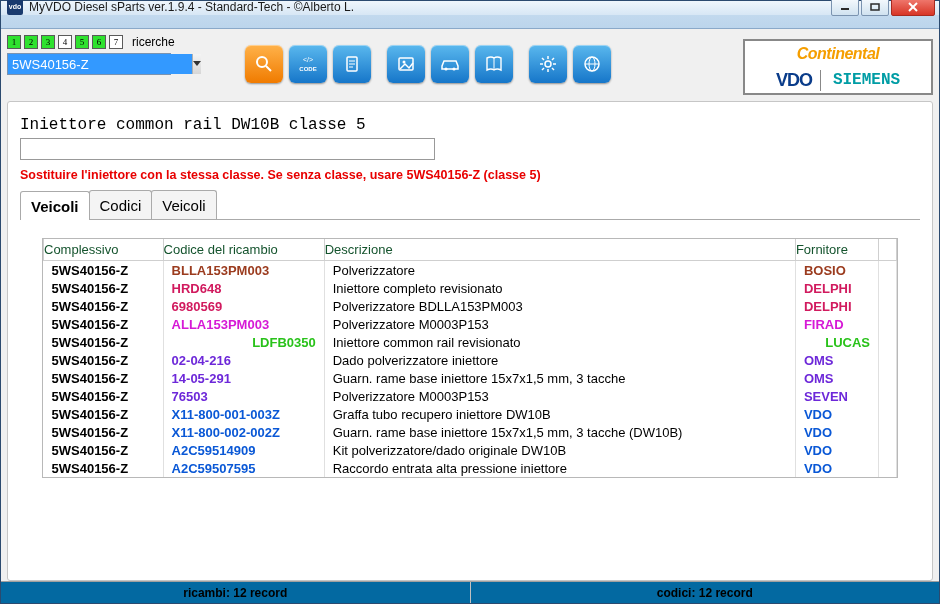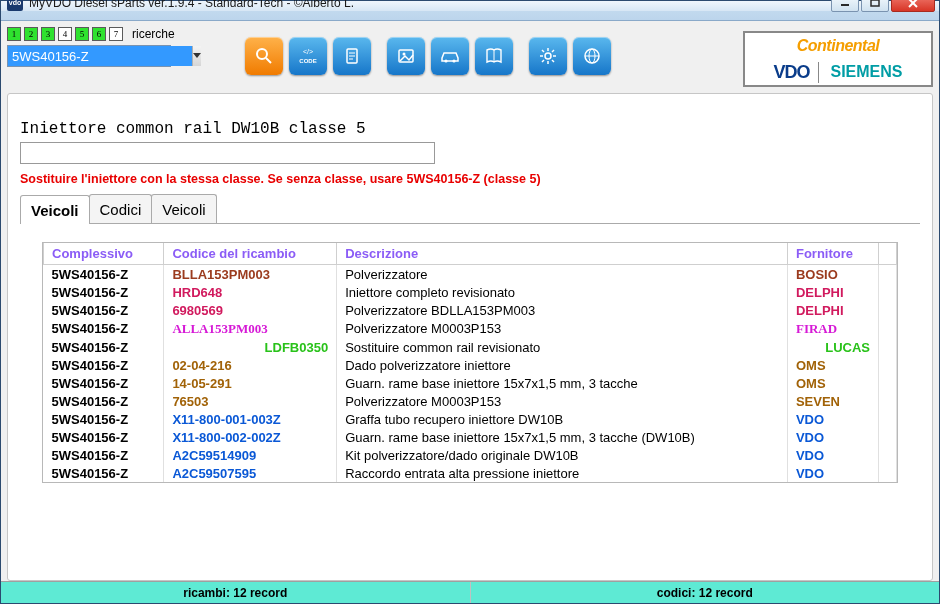--- a/index.html
+++ b/index.html
@@ -1,19 +1,19 @@
 <!DOCTYPE html>
 <html><head>
 <meta charset="utf-8">
 <style>
   * { box-sizing: border-box; }
   html,body { margin:0; padding:0; font-family: Tahoma, Arial, sans-serif; font-size:12px; color:#000; background:#6d8ab0; }
   .window { width:940px; height:604px; background:#fff; border:1px solid #2b4a6f; box-shadow:0 0 0 1px #7699c0 inset; display:flex; flex-direction:column; }
   
-  .titlebar { height:20px; background:linear-gradient(to bottom,#eff6fc 0%,#d8e7f5 50%,#c2d9ee 51%,#bcd5ec 100%); border-bottom:1px solid #8aa9c9; display:flex; align-items:center; padding:0 4px 16px 6px; }
+  .titlebar { height:28px; background:linear-gradient(to bottom,#eff6fc 0%,#d8e7f5 50%,#c2d9ee 51%,#bcd5ec 100%); border-bottom:1px solid #8aa9c9; display:flex; align-items:center; padding:0 4px 16px 6px; }
   .titlebar .app-icon { width:16px; height:16px; background:#1a3a6e; border-radius:2px; margin-right:6px; display:flex; align-items:center; justify-content:center; color:#fff; font-size:7px; font-weight:bold; }
   .titlebar .title { flex:1; font-size:12px; color:#1a1a1a; }
   .win-ctrls { display:flex; gap:2px; }
   .win-btn { width:28px; height:18px; border:1px solid #7a93b0; border-radius:2px; background:linear-gradient(#f4f9fd,#d0e2f0); display:flex; align-items:center; justify-content:center; cursor:pointer; }
   .win-btn.close { width:44px; background:linear-gradient(#f07a6f,#d83526); border-color:#a82a1f; color:#fff; }
   .win-btn svg { display:block; }
   
   .client { flex:1; background:#f0f0f0; display:flex; flex-direction:column; padding:6px 6px 0 6px; position:relative; }
   .topbar { display:flex; align-items:flex-start; }
   .top-left { display:flex; flex-direction:column; gap:4px; }
@@ -27,46 +27,46 @@
   .toolbar { display:flex; gap:6px; margin-left:70px; margin-top:10px; }
   .tbtn { width:38px; height:38px; border-radius:6px; display:flex; align-items:center; justify-content:center; color:#fff; font-size:16px; cursor:pointer; box-shadow:0 1px 2px rgba(0,0,0,.4), inset 0 1px 0 rgba(255,255,255,.4); }
   .tbtn.orange { background:linear-gradient(#ffb24a,#f07b00); }
   .tbtn.blue { background:linear-gradient(#5ab8ee,#1676c9); }
   .tbtn svg { display:block; }
   .logos { margin-left:auto; margin-top:4px; width:190px; height:56px; border:2px solid #888; background:#fff; display:flex; flex-direction:column;justify-content:flex-end; }
   .logos .row { flex:1; display:flex; align-items:center; justify-content:center; gap:4px; font-weight:bold; }
   .logos .continental { color:#f59e00; font-size:16px; font-style:italic; letter-spacing:-.5px; font-family:Arial; }
   .logos .row2 { display:flex; }
   .logos .vdo { color:#0a3c8a; font-size:18px; font-family:Arial Black, Arial; letter-spacing:-1px; padding:0 8px; border-right:1px solid #888;}
-  .logos .siemens { color:#009da5; font-size:16px; font-family:Liberation Sans, sans-serif; padding:0 8px;}
+  .logos .siemens { color:#009da5; font-size:16px; font-family:Liberation Mono, monospace; padding:0 8px;}
   
   .groupbox { margin-top:6px; flex:1; border:1px solid #c6c6c6; border-radius:3px; background:#fff; padding:10px 10px 12px 10px; display:flex; flex-direction:column; overflow:hidden; }
-  .item-title { font-family:"Courier New",monospace; font-size:16px; margin:16px 0 4px 2px; }
+  .item-title { font-family:"Courier New",monospace; font-size:16px; margin:4px 0 4px 2px; }
   .item-input { width:415px; height:22px; border:1px solid #999; margin:0 0 8px 2px; background:#fff; }
   .warning { color:#e80000; font-weight:bold; font-size:12.5px; margin:0 0 8px 2px; }
   
   .tabs { display:flex; border-bottom:1px solid #aaa; margin:0 2px; }
   .tab { padding:6px 10px 5px 10px; border:1px solid #aaa; border-bottom:none; background:#f4f4f4; font-size:15px; cursor:pointer; margin-right:-1px; border-radius:3px 3px 0 0; position:relative; }
   .tab.active { background:#fff; font-weight:bold; z-index:2; top:1px; }
   
   .table-wrap { margin:18px 24px 0 24px; border:1px solid #b8b8b8; overflow:hidden; background:#fff; }
   table { width:100%; border-collapse:collapse; font-size:13px; }
-  thead th { text-align:left; font-weight:bold; padding:3px 8px; background:#fff; border:1px solid #cfcfcf; border-top:none; color:#8b5cf6;}
+  thead th { text-align:left; font-weight:normal; padding:3px 0; background:#fff; border:1px solid #cfcfcf; border-top:none; color:#14532d;}
   tbody td { padding:1.5px 8px; border-right:1px solid #e0e0e0; white-space:nowrap; }
   tbody td:first-child { font-weight:bold; }
   tbody td.code { font-weight:bold; }
   tbody td.supplier { font-weight:bold; }
   .c-brown { color:#9b3b1e; }
   .c-crimson { color:#d11a5e; }
-  .c-magenta { color:#d619d6;font-family:Liberation Serif, serif; }
+  .c-magenta { color:#d619d6; }
   .c-lime { color:#29c21a;text-align:right; }
-  .c-olive { color:#a16207; }
+  .c-olive { color:#6d28d9; }
   .c-blue { color:#0a58d6; }
   
-  .statusbar { height:22px; border-top:1px solid #a0a0a0; display:flex; background:#5eead4; }
+  .statusbar { height:22px; border-top:1px solid #a0a0a0; display:flex; background:#0369a1; }
   .status-cell { flex:1; border-left:1px solid #c0c0c0; display:flex; align-items:center; justify-content:center; font-weight:bold; font-size:12px; }
   .status-cell:first-child { border-left:none; }
 </style>
 </head>
 <body>
 
 <div class="window">
 
   <div class="titlebar">
     <div class="app-icon">vdo</div>
@@ -238,21 +238,21 @@
               <tr>
                 <td>5WS40156-Z</td>
                 <td class="code c-magenta">ALLA153PM003</td>
                 <td>Polverizzatore M0003P153</td>
                 <td class="supplier c-magenta">FIRAD</td>
                 <td></td>
               </tr>
               <tr>
                 <td>5WS40156-Z</td>
                 <td class="code c-lime">LDFB0350</td>
-                <td>Sostituire common rail revisionato</td>
+                <td>Iniettore common rail revisionato</td>
                 <td class="supplier c-lime">LUCAS</td>
                 <td></td>
               </tr>
               <tr>
                 <td>5WS40156-Z</td>
                 <td class="code c-olive">02-04-216</td>
                 <td>Dado polverizzatore iniettore</td>
                 <td class="supplier c-olive">OMS</td>
                 <td></td>
               </tr>

